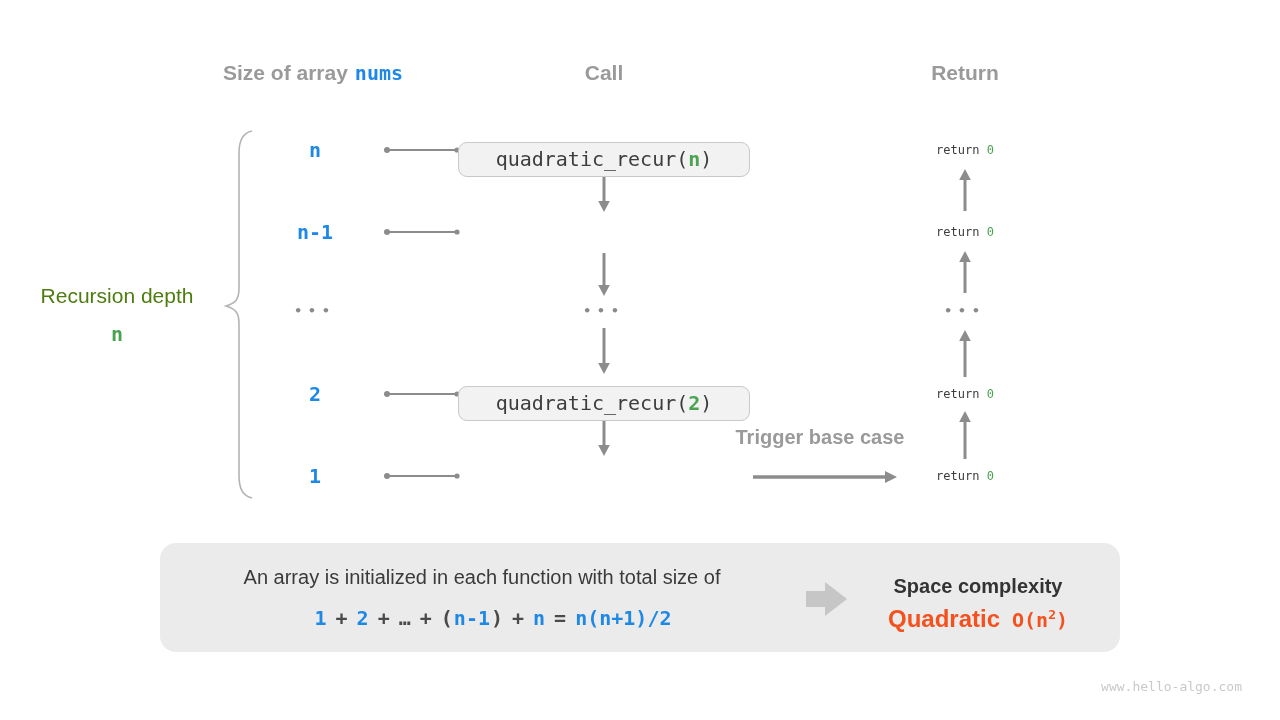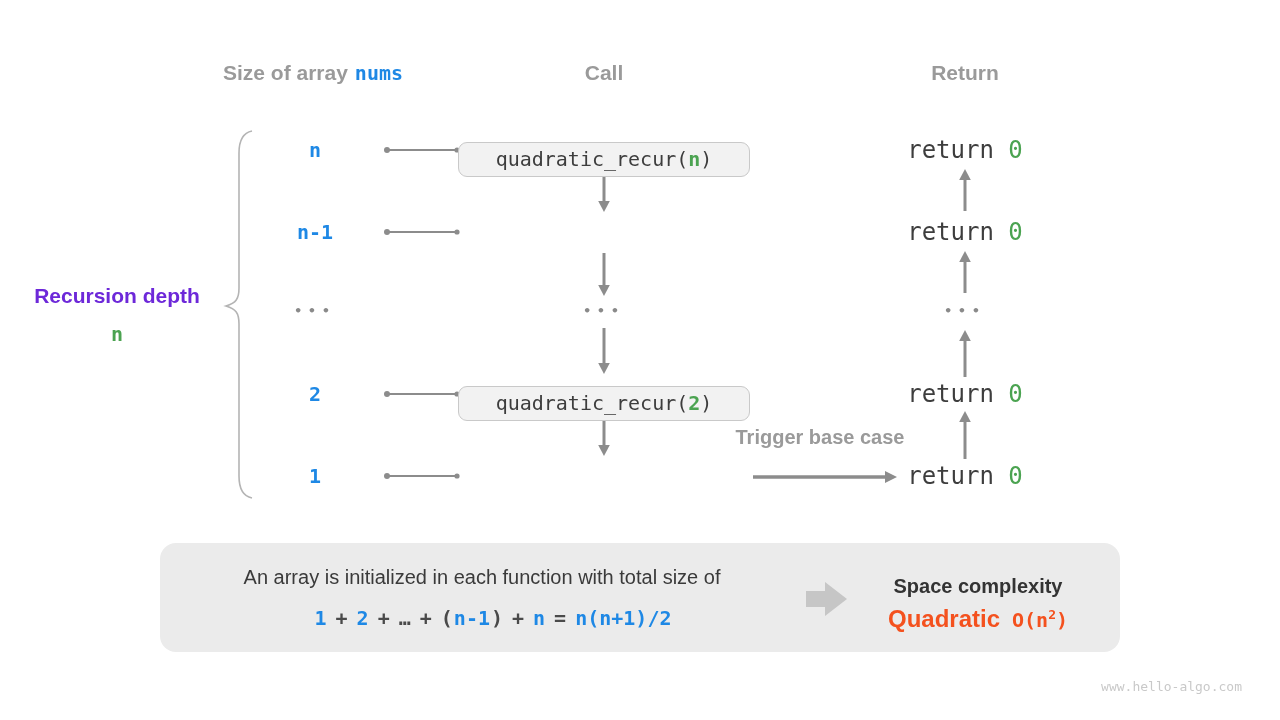--- a/index.html
+++ b/index.html
@@ -11,24 +11,24 @@
   
   .hdr{font-size:21px;font-weight:bold;color:#9a9a9a;}
   .mono{font-family:"DejaVu Sans Mono",monospace;}
   .blue{color:#1e88e5;}
   .green{color:#4ba351;}
   .row-label{font-family:"DejaVu Sans Mono",monospace;font-size:20px;font-weight:bold;color:#1e88e5;}
   .call-box{position:absolute;left:458px;width:292px;height:35px;background:#f2f2f2;
             border:1.5px solid #c9c9c9;border-radius:9px;display:flex;align-items:center;
             justify-content:center;box-sizing:border-box;margin-top:9px;}
   .call-box .codeline{font-family:"DejaVu Sans Mono",monospace;font-size:20px;color:#3d3d3d;}
-  .return-stmt{font-family:"DejaVu Sans Mono",monospace;font-size:24px;color:#3d3d3d;}
+  .return-stmt{font-family:"DejaVu Sans Mono",monospace;font-size:12px;color:#3d3d3d;}
   .ellipsis{font-family:"DejaVu Sans Mono",monospace;font-size:13px;font-weight:bold;
             color:#8a8a8a;letter-spacing:6px;}
-  .depth-label{font-size:21px;color:#6d28d9;font-weight:bold;}
+  .depth-label{font-size:21px;color:#4d7c0f;}
   .depth-n{font-family:"DejaVu Sans Mono",monospace;font-size:20px;font-weight:bold;color:#4ba351;}
   .trigger{font-size:20px;font-weight:bold;color:#9a9a9a;}
 
   
   .panel{position:absolute;left:160px;top:543px;width:960px;height:109px;
          background:#ebebeb;border-radius:16px;}
   .summary-desc{font-size:20px;color:#3a3a3a;}
   .formula{display:flex;align-items:baseline;gap:9px;font-family:"DejaVu Sans Mono",monospace;
            font-size:20px;font-weight:bold;}
   .tok-dark{color:#4a4a4a;}

